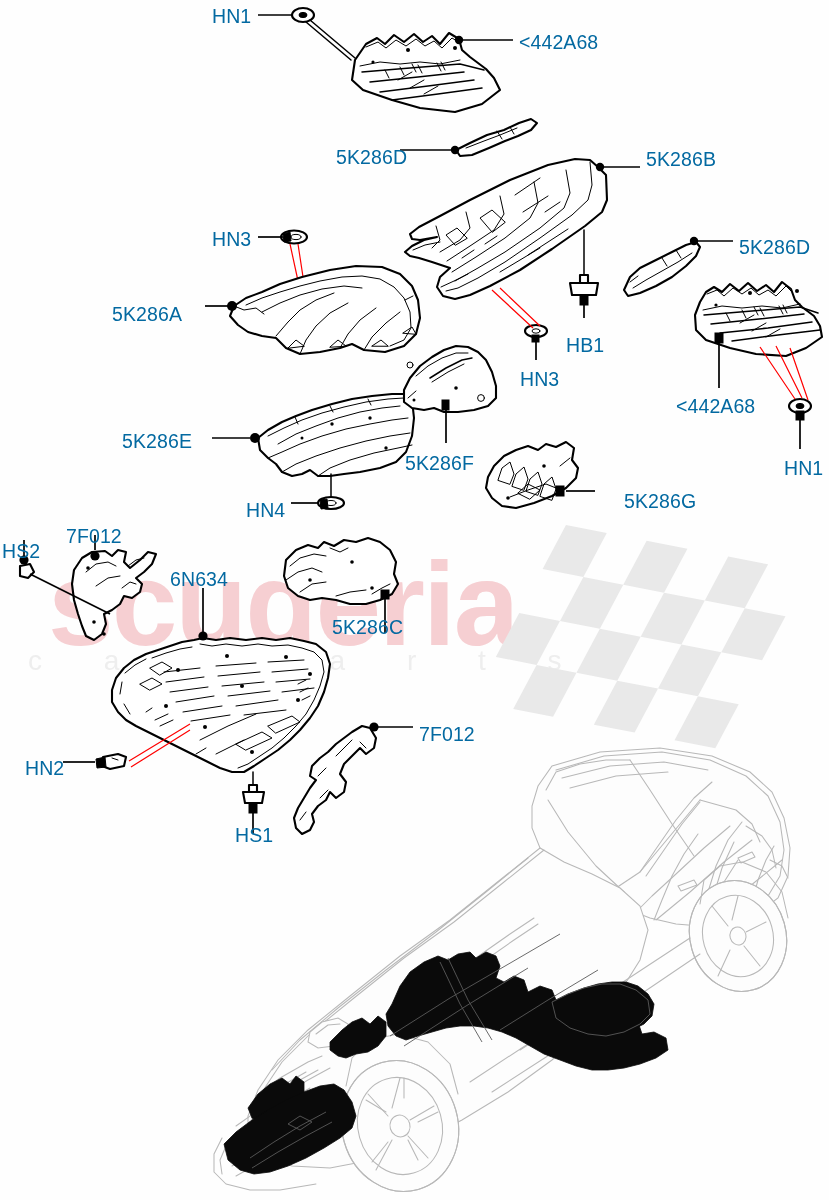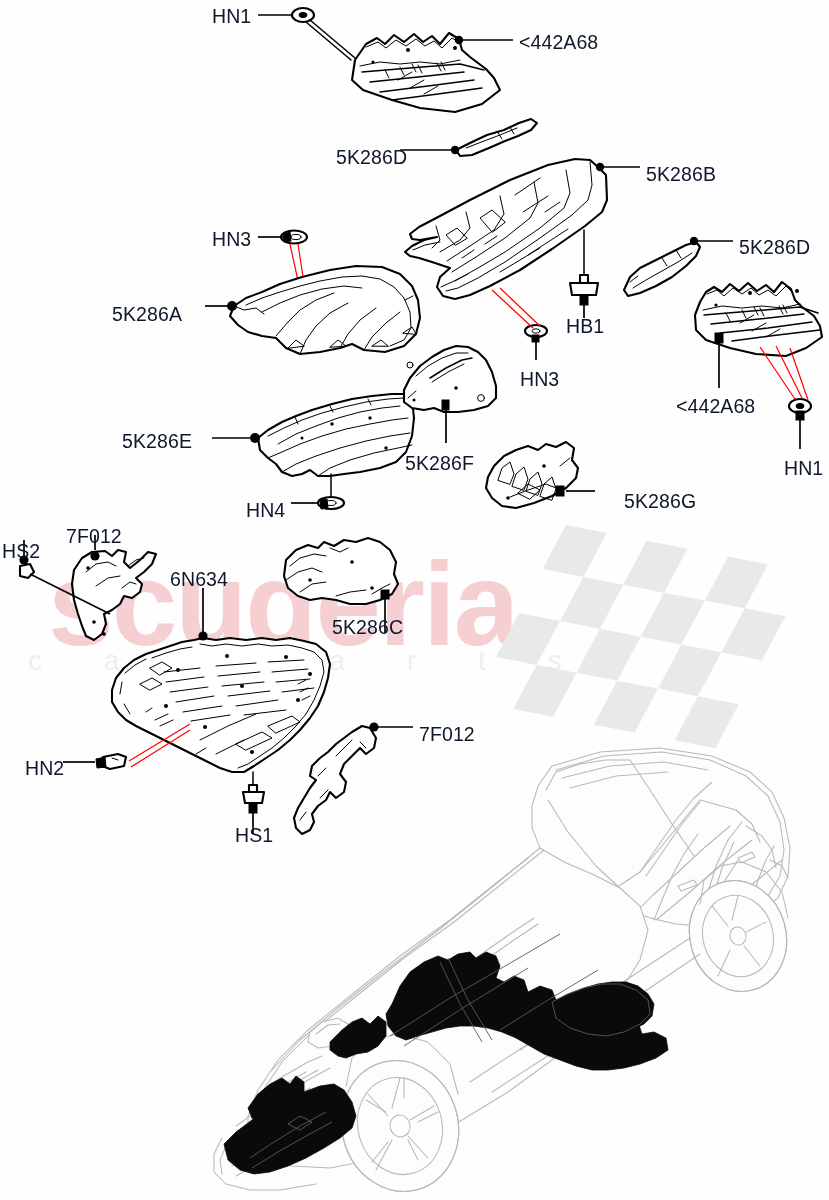--- a/index.html
+++ b/index.html
@@ -52,21 +52,21 @@
   .leader{stroke:#000000;stroke-width:1.7;fill:none;}
   .leader-red{stroke:#ff0000;stroke-width:1.2;fill:none;}
   .dotk{fill:#000000;}
   .car{fill:none;stroke:#b8b8b8;stroke-width:1.05;stroke-linejoin:round;stroke-linecap:round;}
   .carfill{fill:#fdfdfd;stroke:#b8b8b8;stroke-width:1.05;}
   .carblack{fill:#0a0a0a;stroke:#0a0a0a;stroke-width:0.8;}
   .carblack-l{fill:none;stroke:#5a5a5a;stroke-width:0.9;}
   
   .lbl{
     position:absolute;
-    color:#0f172a;
+    color:#0369a1;
     font-size:19.5px;
     font-family:"Liberation Sans","DejaVu Sans",sans-serif;
     white-space:nowrap;
     letter-spacing:0.1px;
     user-select:none;
   }
 </style>
 </head>
 <body>
 
@@ -561,25 +561,25 @@
       <path class="carblack-l" d="M404,1046 L466,1006 L528,968"></path>
       <path class="carblack-l" d="M500,1030 L548,1000 L598,970"></path>
       <path class="carblack-l" d="M440,962 L460,1004 L482,1042"></path>
       <path class="carblack-l" d="M448,958 L468,1000 L492,1040"></path>
     </g>
   </svg>
 
   <div class="lbl" style="left:212px;top:5px">HN1</div>
   <div class="lbl" style="left:519px;top:31px">&lt;442A68</div>
   <div class="lbl" style="left:336px;top:146px">5K286D</div>
-  <div class="lbl" style="left:646px;top:163px">5K286B</div>
+  <div class="lbl" style="left:646px;top:148px">5K286B</div>
   <div class="lbl" style="left:212px;top:228px">HN3</div>
   <div class="lbl" style="left:739px;top:236px">5K286D</div>
   <div class="lbl" style="left:112px;top:303px">5K286A</div>
-  <div class="lbl" style="left:566px;top:315px">HB1</div>
+  <div class="lbl" style="left:566px;top:334px">HB1</div>
   <div class="lbl" style="left:520px;top:368px">HN3</div>
   <div class="lbl" style="left:676px;top:395px">&lt;442A68</div>
   <div class="lbl" style="left:122px;top:430px">5K286E</div>
   <div class="lbl" style="left:405px;top:452px">5K286F</div>
   <div class="lbl" style="left:784px;top:457px">HN1</div>
   <div class="lbl" style="left:246px;top:499px">HN4</div>
   <div class="lbl" style="left:624px;top:490px">5K286G</div>
   <div class="lbl" style="left:66px;top:525px">7F012</div>
   <div class="lbl" style="left:2px;top:540px">HS2</div>
   <div class="lbl" style="left:170px;top:568px">6N634</div>

